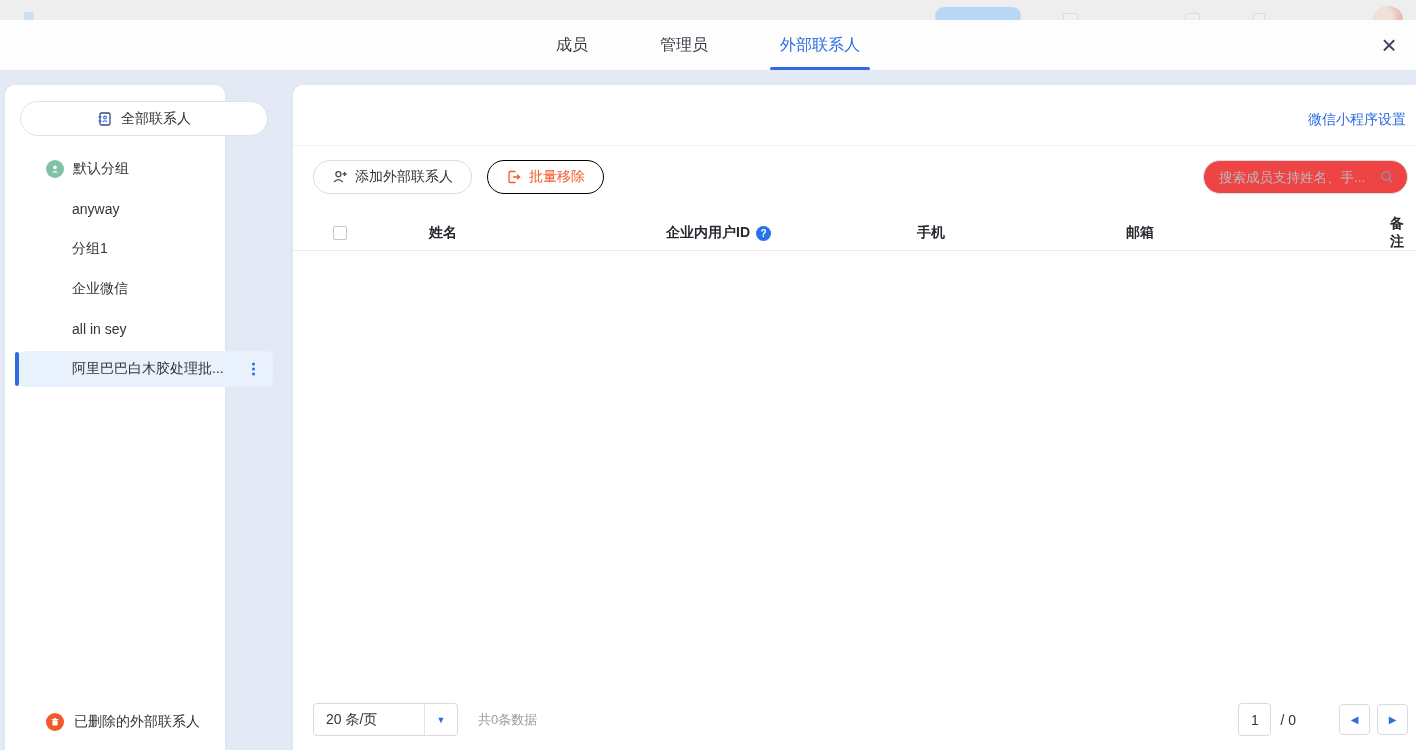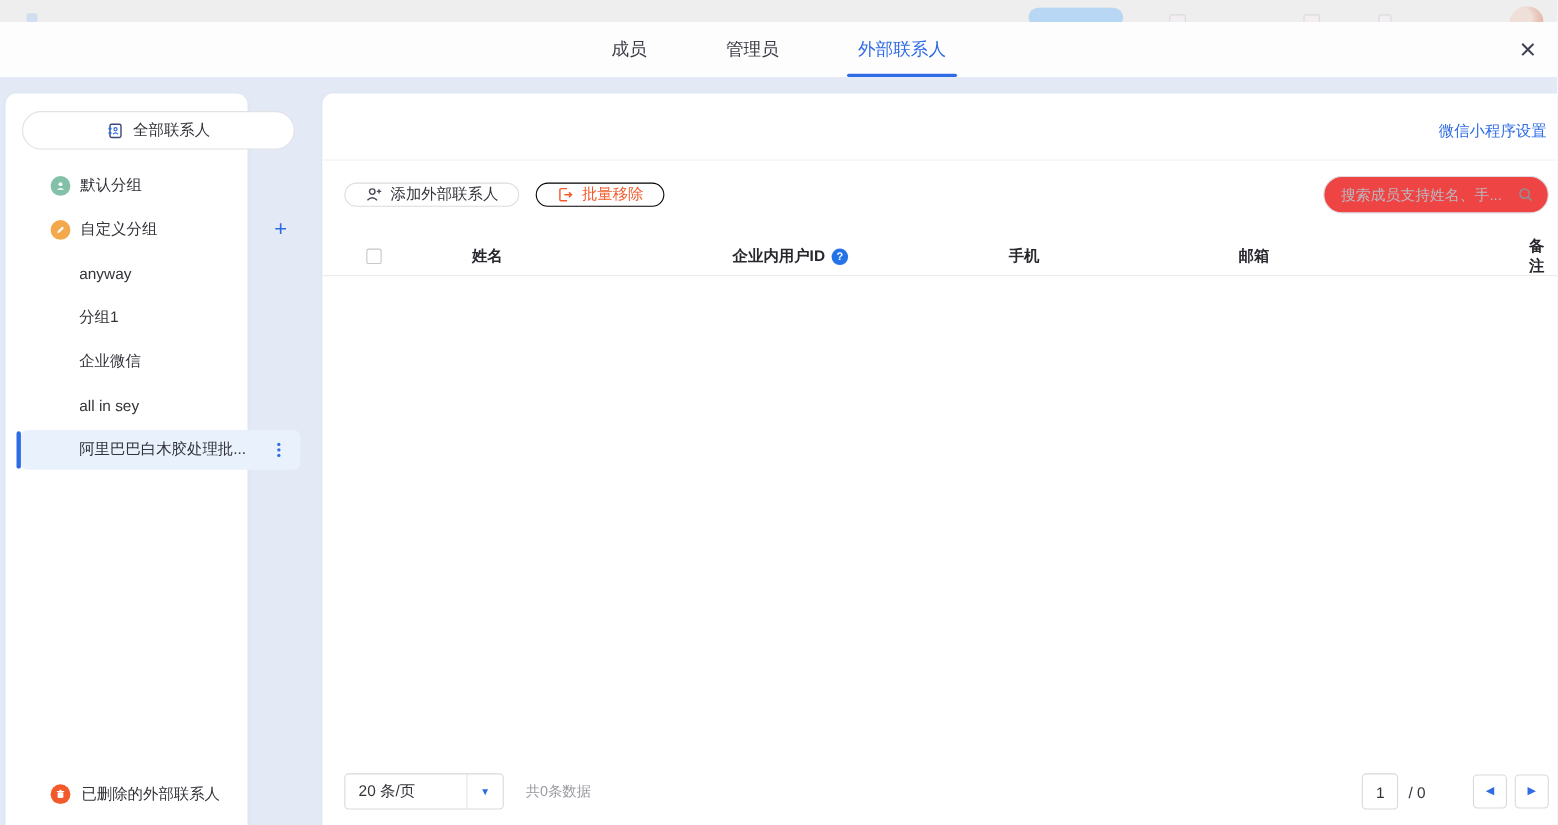--- a/index.html
+++ b/index.html
@@ -49,21 +49,21 @@
     font-size:14px; color:#33333a; cursor:pointer; }
   .del-icon { width:18px; height:18px; border-radius:50%; background:#f25a2b; display:flex; align-items:center; justify-content:center; flex:none; }
 
   
   .title-row { position:absolute; left:0; top:0; width:100%; height:60px; }
   .panel-title { position:absolute; left:20px; top:23px; font-size:17px; font-weight:700; color:#23232a; }
   .mini-link { position:absolute; right:10px; top:26px; font-size:14px; color:#2e6be4; cursor:pointer; }
   .title-divider { position:absolute; left:0; top:60px; width:100%; height:1px; background:#f1f2f5; }
 
   .toolbar { position:absolute; left:20px; right:8px; top:75px; height:34px; display:flex; align-items:center; }
-  .btn { height:22px; display:flex; align-items:center; gap:7px; padding:0 18px; border-radius:17px; background:#fff; font-size:14px; cursor:pointer; }
+  .btn { height:34px; display:flex; align-items:center; gap:7px; padding:0 18px; border-radius:17px; background:#fff; font-size:14px; cursor:pointer; }
   .btn-default { border:1px solid #dcdce1; color:#33333a; }
   .btn-warn { border:1px solid #000000; color:#f25a2b; margin-left:15px; }
   .searchbox { margin-left:auto; width:205px; height:34px; border:1px solid #dcdce1; border-radius:17px; display:flex; align-items:center; padding:0 12px 0 15px; background:#ef4444; }
   .searchbox input { flex:1; border:none; outline:none; font-size:13.5px; color:#33333a; background:transparent; min-width:0; }
   .searchbox input::placeholder { color:#b9b9c1; }
 
   .thead { position:absolute; left:0; top:130px; width:100%; height:36px; display:grid;
     grid-template-columns:52px 193px 207px 165px 220px auto; align-items:center; padding-left:40px; border-bottom:1px solid #ebebee;gap:44px; }
   .th { font-size:14px; font-weight:700; color:#27272e; display:flex; align-items:center; gap:6px; }
   .checkbox { width:14px; height:14px; border:1px solid #c6c6cc; border-radius:2px; background:#fff; cursor:pointer; }
@@ -132,29 +132,20 @@
       <div class="side-row">
         <span class="grp-icon teal">
           <svg width="10" height="10" viewBox="0 0 10 10">
             <circle cx="5" cy="3.4" r="1.8" fill="#fff"></circle>
             <path d="M1.6 8.6 q3.4 -3.4 6.8 0 z" fill="#fff"></path>
           </svg>
         </span>
         <span>默认分组</span>
       </div>
 
-      <div class="side-row">
-        <span class="grp-icon orange">
-          <svg width="10" height="10" viewBox="0 0 10 10">
-            <path d="M2 8 L2.6 5.9 L6.6 1.9 L8.1 3.4 L4.1 7.4 Z" fill="#fff"></path>
-          </svg>
-        </span>
-        <span>自定义分组</span>
-        <span class="plus">+</span>
-      </div>
 
       <div class="side-item">
         <span>anyway</span>
       </div>
       <div class="side-item">
         <span>分组1</span>
       </div>
       <div class="side-item">
         <span>企业微信</span>
       </div>

